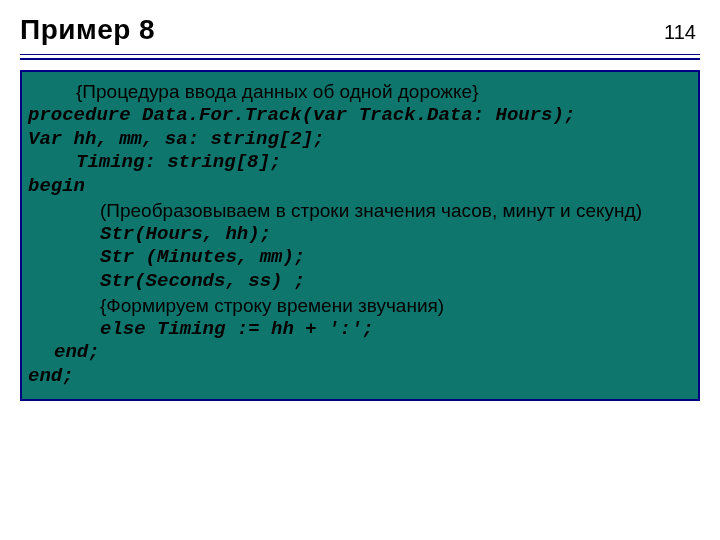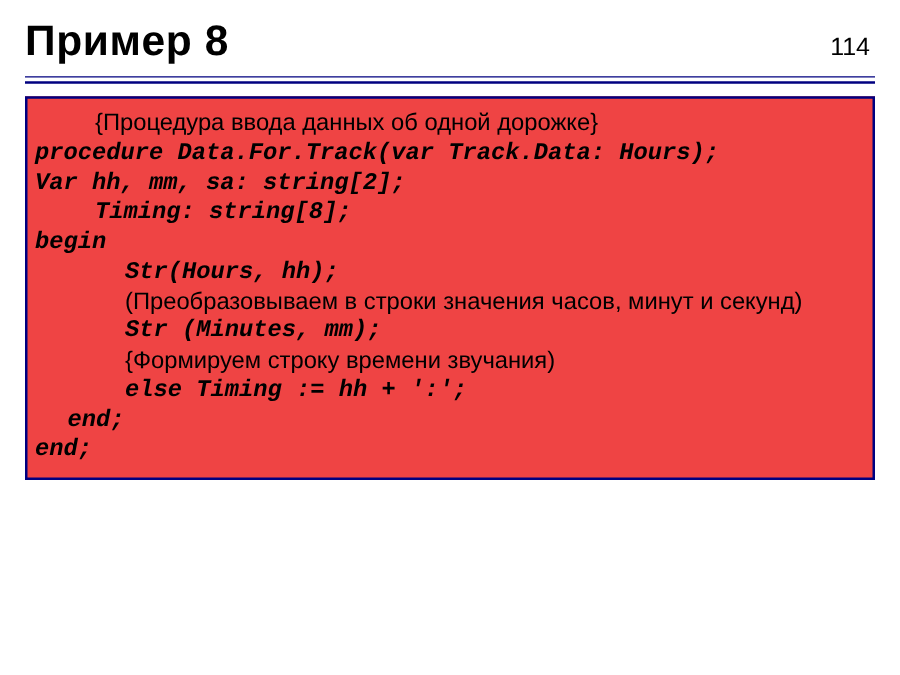--- a/index.html
+++ b/index.html
@@ -17,39 +17,39 @@
     height: 540px;
     box-sizing: border-box;
     padding: 14px 20px 0 20px;
   }
   .top-row {
     display: flex;
     justify-content: space-between;
     align-items: baseline;
   }
   .title {
-    font-size: 34px;
+    font-size: 28px;
     font-weight: bold;
     color: #000;
     letter-spacing: 0.5px;
   }
   .page-num {
     font-size: 20px;
     color: #000;
     padding-right: 4px;
   }
   .rule {
     margin: 8px 0 10px 0;
     height: 3px;
     border-top: 1px solid #000080;
     border-bottom: 2px solid #000080;
   }
   .code-box {
     border: 2px solid #000080;
-    background: #ef4444;
+    background: #0f766e;
     padding: 8px 6px 10px 6px;
     box-sizing: border-box;
   }
   .line {
     font-size: 19px;
     line-height: 1.25;
     white-space: pre;
     color: #000;
     font-family: Arial, sans-serif;
   }
@@ -73,22 +73,23 @@
   </div>
 
   <div class="rule"></div>
 
   <div class="code-box">
     <div class="line ind1">{Процедура ввода данных об одной дорожке}</div>
     <div class="line codef">procedure Data.For.Track(var Track.Data: Hours);</div>
     <div class="line codef">Var hh, mm, sa: string[2];</div>
     <div class="line codef ind1">Timing: string[8];</div>
     <div class="line codef">begin</div>
+    <div class="line ind3">(Преобразовываем в строки значения часов, минут и секунд)</div>
     <div class="line codef ind3">Str(Hours, hh);</div>
-    <div class="line ind3">(Преобразовываем в строки значения часов, минут и секунд)</div>
     <div class="line codef ind3">Str (Minutes, mm);</div>
+    <div class="line codef ind3">Str(Seconds, ss) ;</div>
     <div class="line ind3">{Формируем строку времени звучания)</div>
     <div class="line codef ind3">else Timing := hh + ':';</div>
     <div class="line codef ind2">end;</div>
     <div class="line codef">end;</div>
   </div>
 
 </div>
 
 </body></html>

